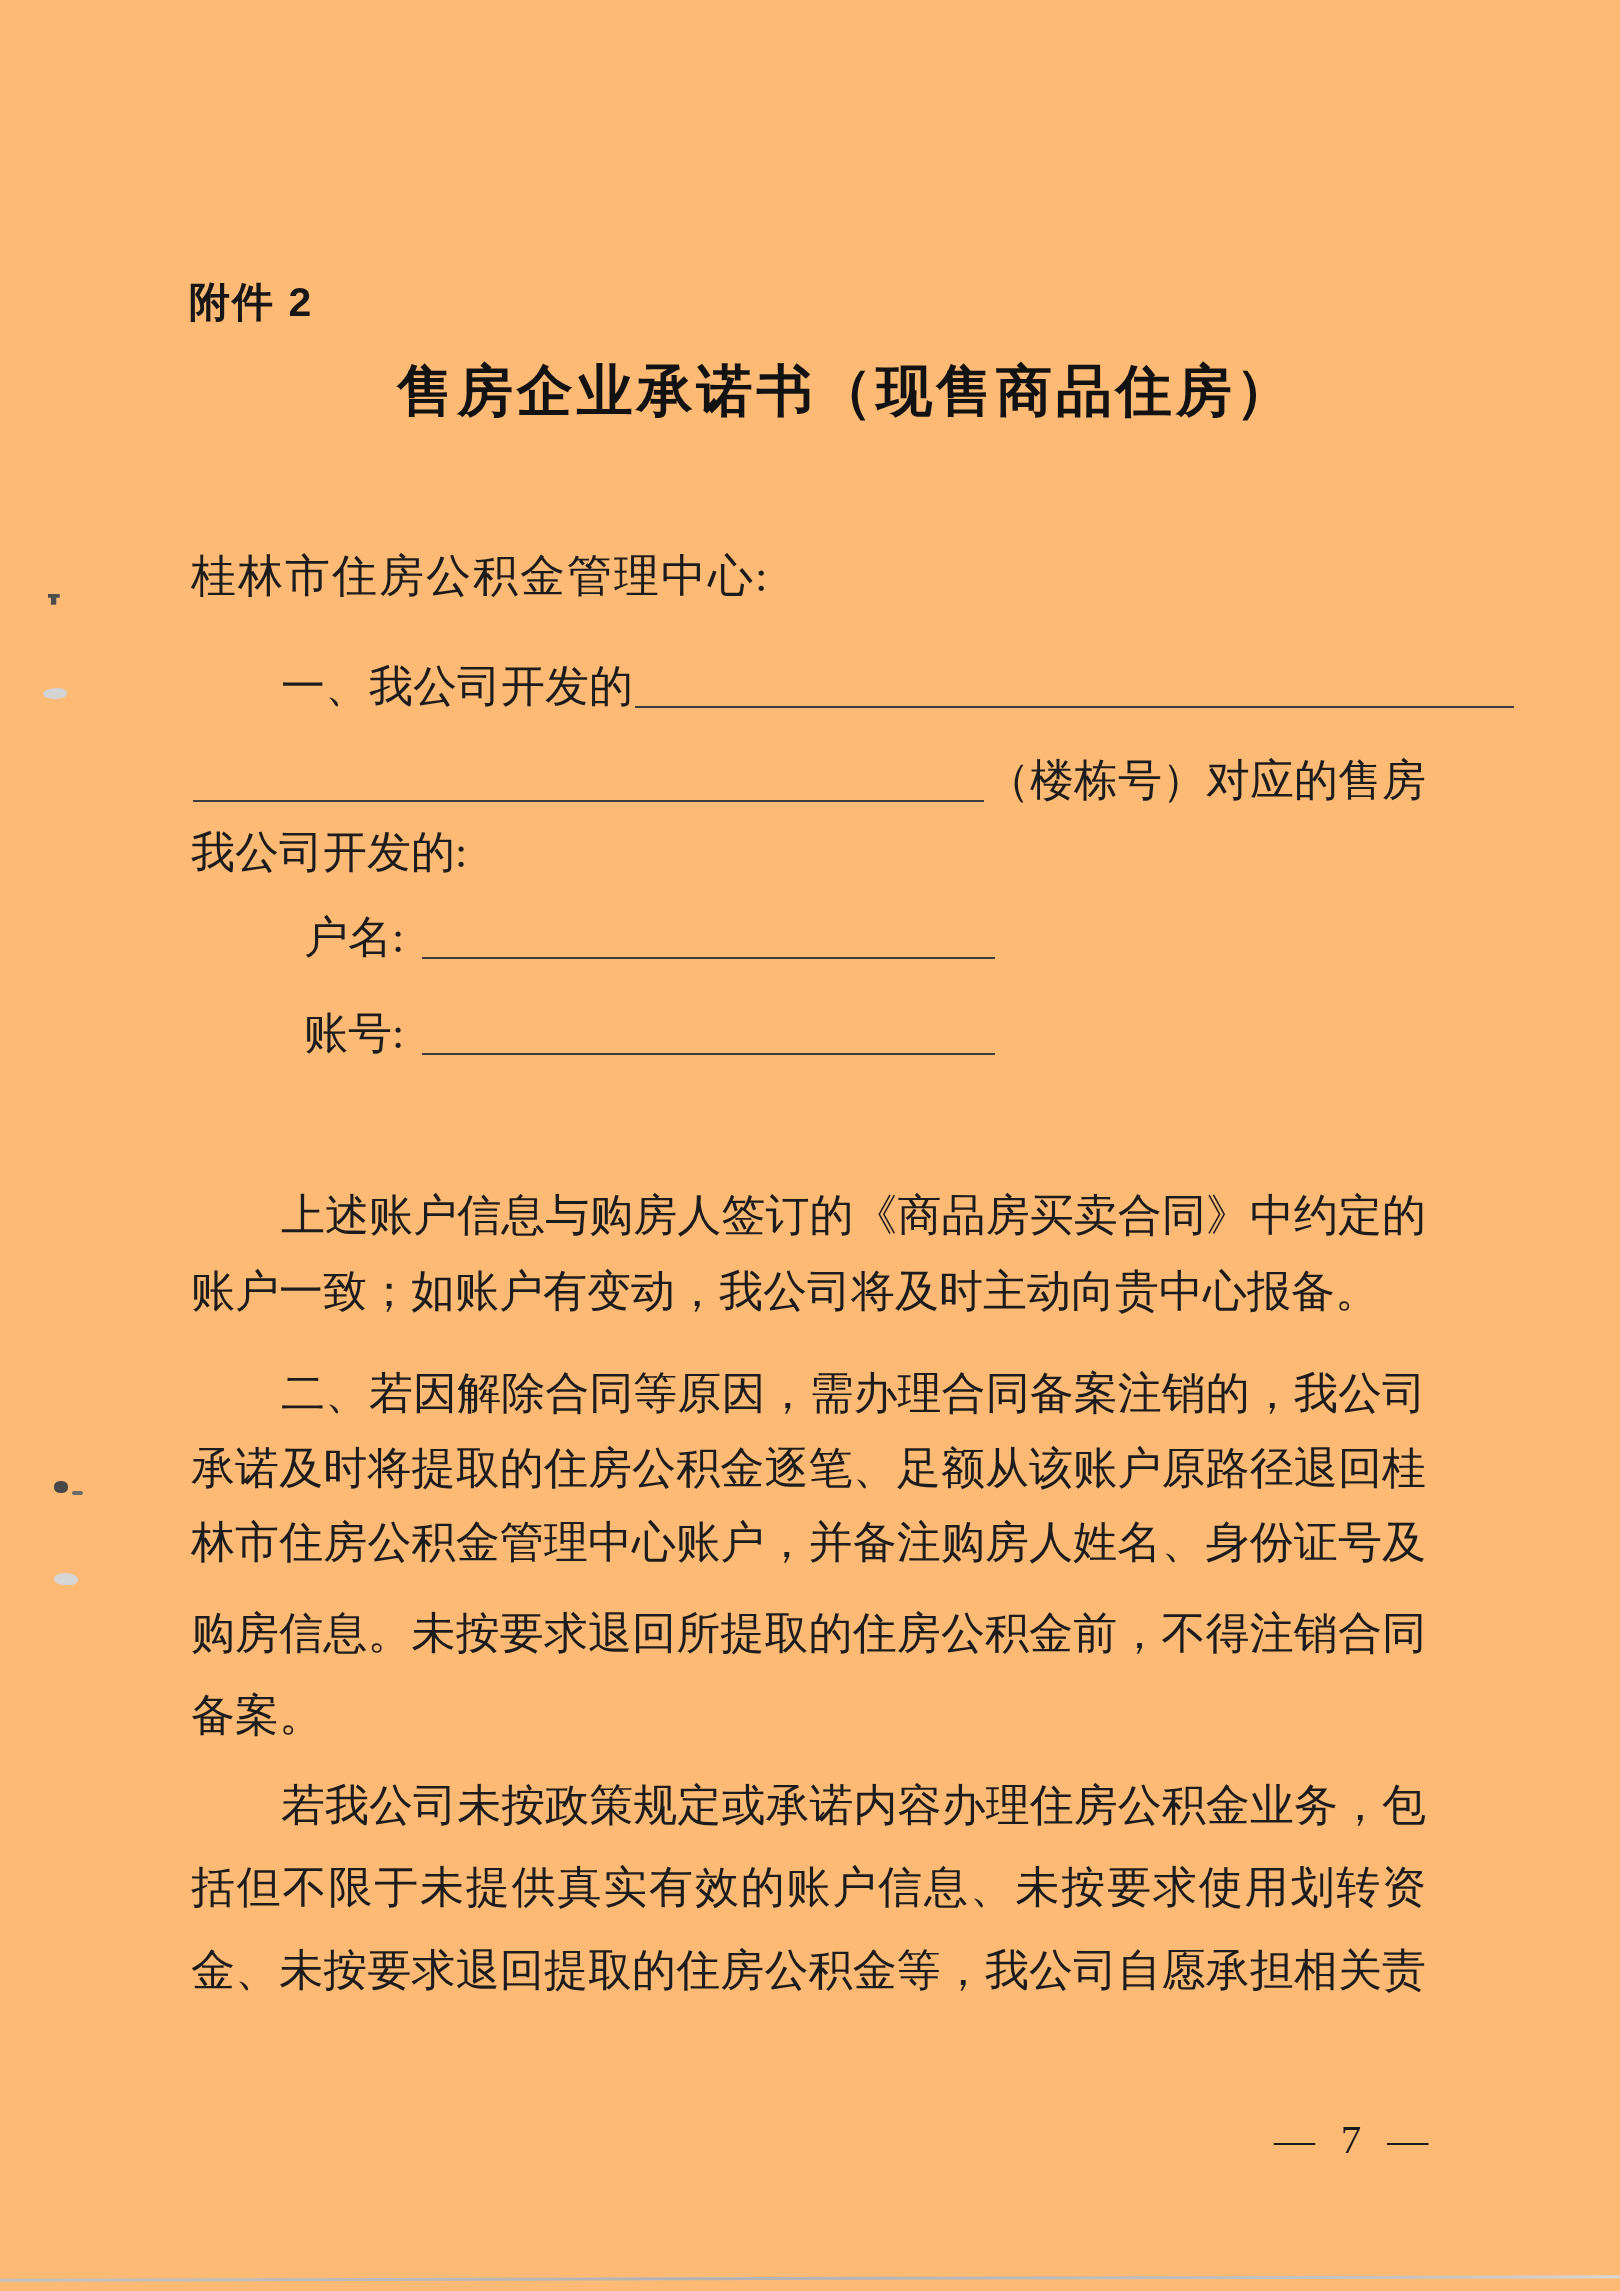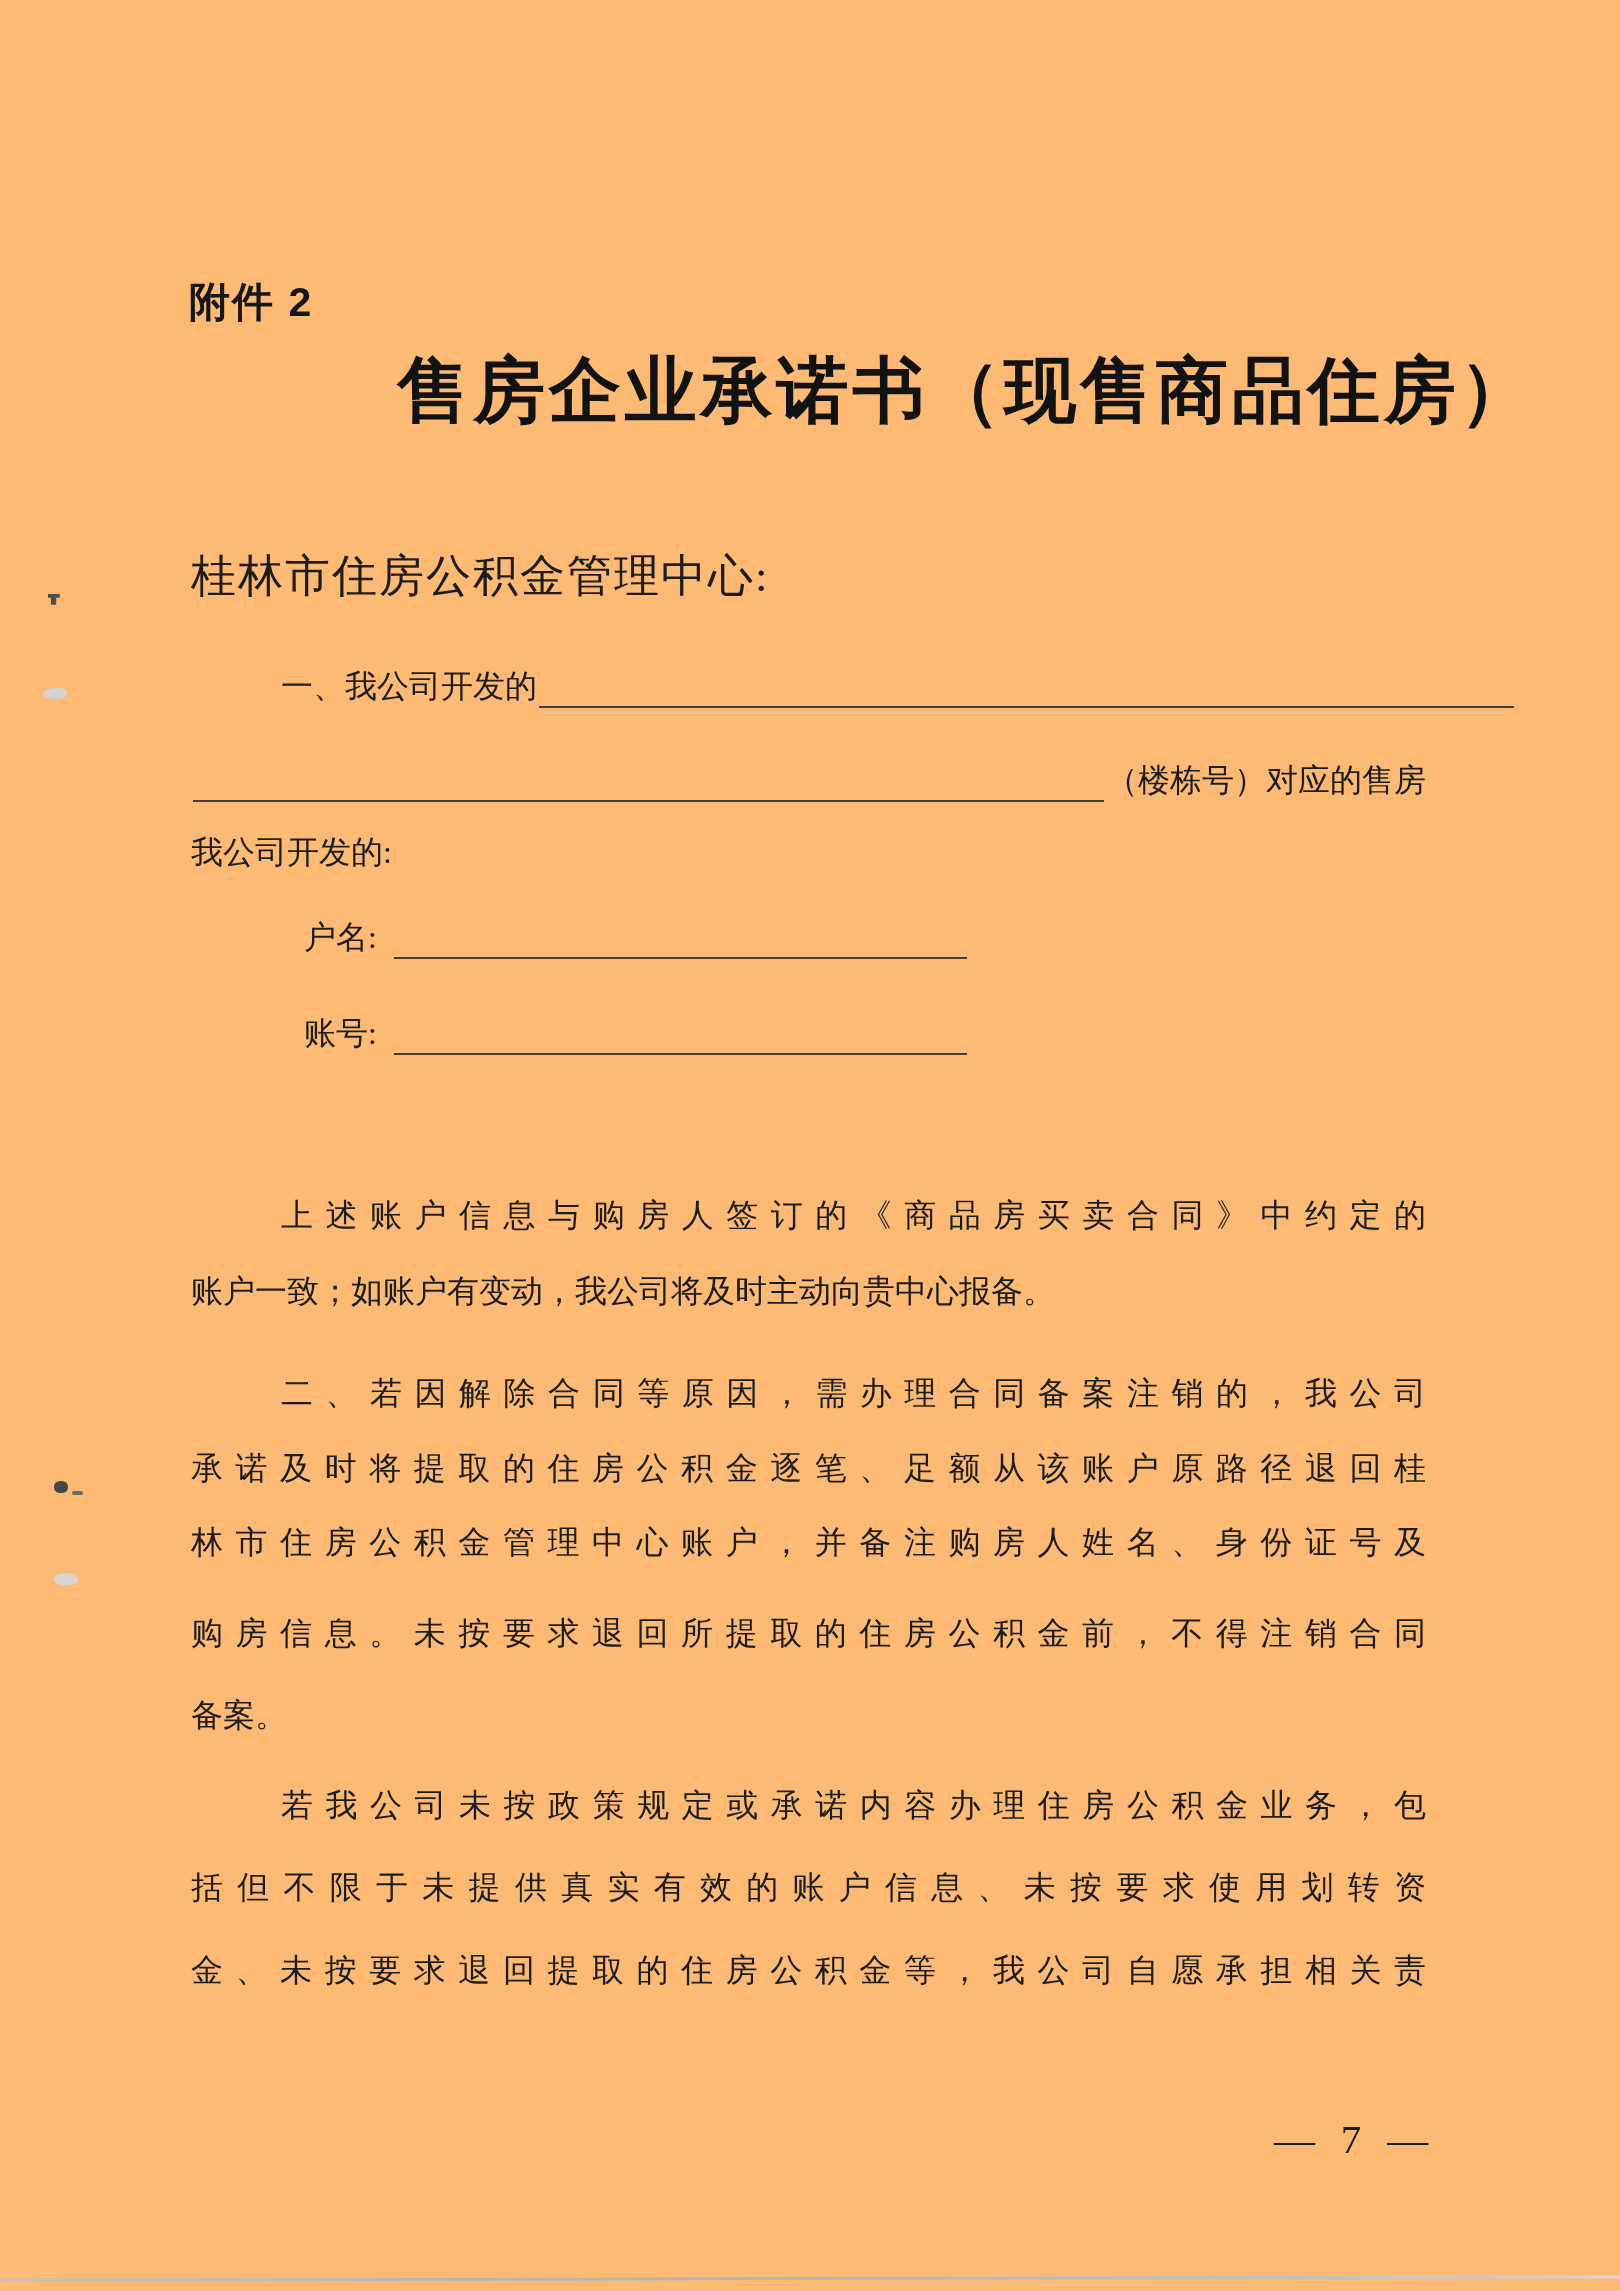--- a/index.html
+++ b/index.html
@@ -12,27 +12,27 @@
     color:#1c1c1c;
   }
   .attachment-label{
     position:absolute;left:189px;top:278px;
     font-family:"Liberation Sans","DejaVu Sans",sans-serif;
     font-weight:bold;font-size:41px;line-height:49px;
     letter-spacing:2px;color:#161616;
   }
   .doc-title{
     position:absolute;left:397px;top:355px;margin:0;
-    font-size:72px;line-height:73px;font-weight:bold;
+    font-size:56px;line-height:73px;font-weight:bold;
     letter-spacing:3.9px;color:#121212;
     font-family:"Liberation Serif","DejaVu Serif",serif;
   }
   .line{
     position:absolute;left:191px;width:1235px;height:61px;
-    font-size:32px;line-height:59px;
+    font-size:44px;line-height:59px;
     white-space:normal;
   }
   .salutation{font-size:45px;letter-spacing:2px;}
   .jline{text-align:justify;text-align-last:justify;}
   .lastline{text-align:left;text-align-last:left;}
   .indent{text-indent:90px;}
   .flexrow{display:flex;align-items:flex-end;}
   .flexrow span{line-height:59px;}
   .fill{
     flex:1 1 auto;

